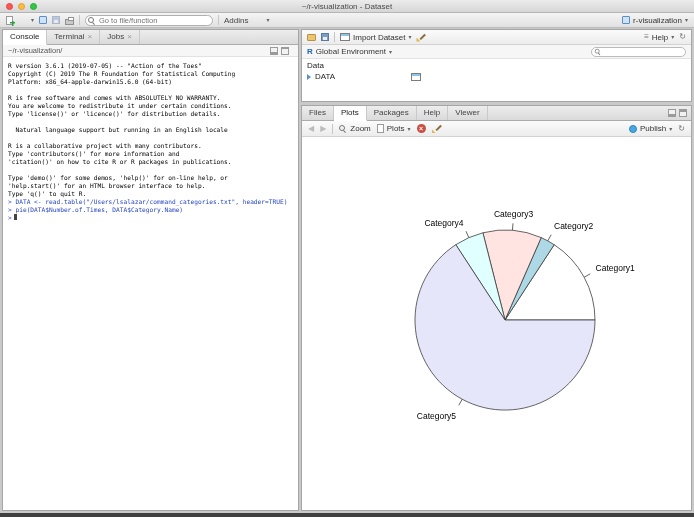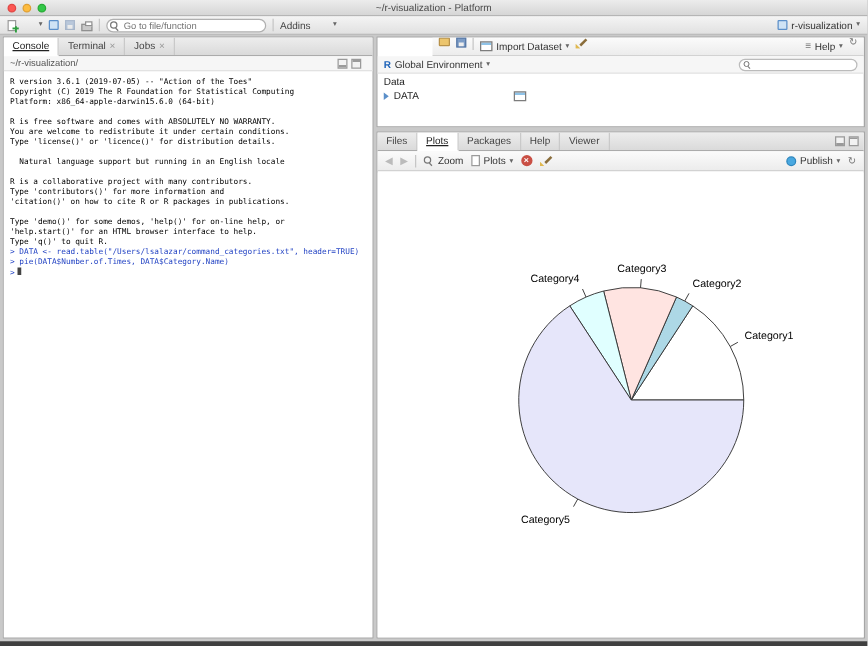--- a/index.html
+++ b/index.html
@@ -54,37 +54,37 @@
   
   .workspace { position:absolute; top:28px; left:0; right:0; bottom:4px; background:#c9c9c9; }
   .bottom-edge { position:absolute; bottom:0; left:0; right:0; height:4px; background:#3f3f3f; }
   .panel { position:absolute; background:#fff; border:1px solid #a6a6a6; overflow:hidden; }
   .panel-console { left:2px; top:1px; width:297px; bottom:2px; }
   .panel-env { left:301px; top:1px; right:2px; height:73px; }
   .panel-plots { left:301px; top:77px; right:2px; bottom:2px; }
 
   .tabbar { height:15px; background:linear-gradient(#ededed,#dadada); border-bottom:1px solid #ababab; display:flex; align-items:stretch; font-size:8px; }
   .tab { padding:0 7px; line-height:14px; color:#444; border-right:1px solid #c9c9c9; display:flex; align-items:center; gap:3px; }
-  .tab.active { background:#fff; margin-bottom:-1px; border-bottom:1px solid #fff; color:#222;text-decoration:underline; }
+  .tab.active { background:#fff; margin-bottom:-1px; border-bottom:1px solid #fff; color:#222; }
   .tab-close { color:#999; font-size:8px; }
   .panel-controls { margin-left:auto; display:flex; gap:3px; align-items:center; padding:0 4px; }
   .pc-icon { width:8px; height:8px; border:1px solid #9a9a9a; background:#f2f2f2; }
   .pc-icon.min { background:linear-gradient(#f2f2f2 70%, #9a9a9a 70%); }
   .pc-icon.max { background:linear-gradient(#9a9a9a 25%, #f2f2f2 25%); }
 
   
   .console-path { height:12px; background:#f6f6f6; border-bottom:1px solid #e2e2e2; font-size:7.5px; color:#555; padding:0 5px; line-height:12px; display:flex; align-items:center; }
   .console-body { padding:5px 5px 0 5px; font-family:"DejaVu Sans Mono", monospace; font-size:6.2px; line-height:8px; }
   .console-output { white-space:pre-wrap; color:#000; font-family:inherit; }
   .console-cmd { color:#2545c4; white-space:pre-wrap; font-family:inherit; }
   .console-prompt { color:#2545c4; }
   .cursor { display:inline-block; width:3px; height:6px; background:#444; margin-left:2px; }
 
   
-  .env-toolbar { height:15px; border-bottom:1px solid #d2d2d2; background:linear-gradient(#fbfbfb,#ececec); display:flex; gap:5px; padding:0 5px; font-size:8px; color:#333;margin-left:44px; }
+  .env-toolbar { height:15px; border-bottom:1px solid #d2d2d2; background:linear-gradient(#fbfbfb,#ececec); display:flex; align-items:center; gap:5px; padding:0 5px; font-size:8px; color:#333; }
   .env-scope { height:14px; border-bottom:1px solid #e2e2e2; background:#f6f6f6; display:flex; align-items:center; gap:3px; padding:0 5px; font-size:8px; color:#333; }
   .env-search input { width:95px; height:10px; border:1px solid #bbb; border-radius:5px; font-size:7px; padding:0 3px 0 12px; outline:none; background:#fff; font-family:"Liberation Sans", sans-serif; }
   .env-search { position:relative; margin-left:auto; display:flex; align-items:center; }
   .env-search .ic-magnifier { position:absolute; left:3px; top:1px; transform:scale(.8); }
   .env-section { font-size:8px; color:#222; padding:2px 5px 1px; }
   .env-row { display:flex; align-items:center; font-size:8px; padding:1px 5px; gap:4px; }
   .env-obj-name { color:#222; width:92px; }
   .env-obj-summary { color:#777; flex:1; }
 
   
@@ -95,21 +95,21 @@
 </style>
 </head>
 <body>
 
 <div class="titlebar">
   <div class="traffic">
     <span class="light red"></span>
     <span class="light yellow"></span>
     <span class="light green"></span>
   </div>
-  <span>~/r-visualization - Platform</span>
+  <span>~/r-visualization - Dataset</span>
 </div>
 
 <div class="main-toolbar">
   <span class="tb-group">
     <span class="ic ic-page plus"></span>
     <span class="caret">▾</span>
   </span>
   <span class="ic ic-cube"></span>
   <span class="ic ic-save dim"></span>
   <span class="ic ic-print"></span>

